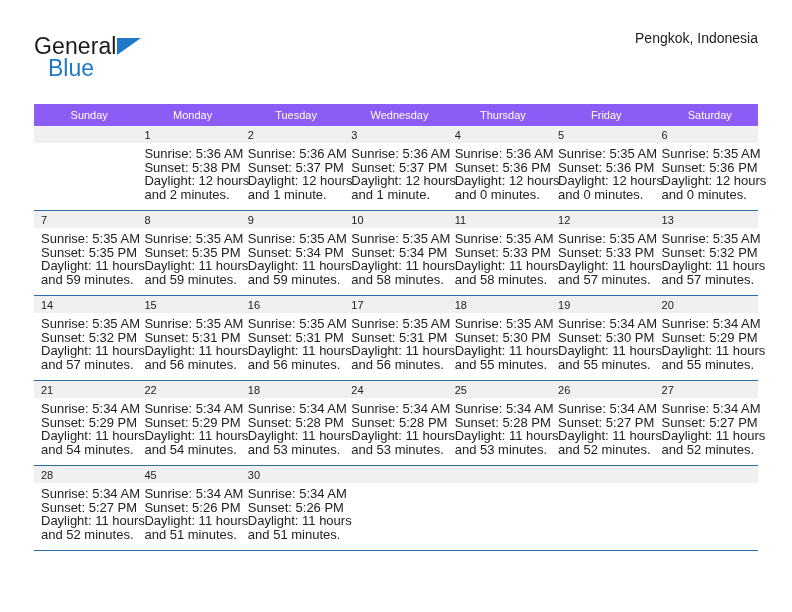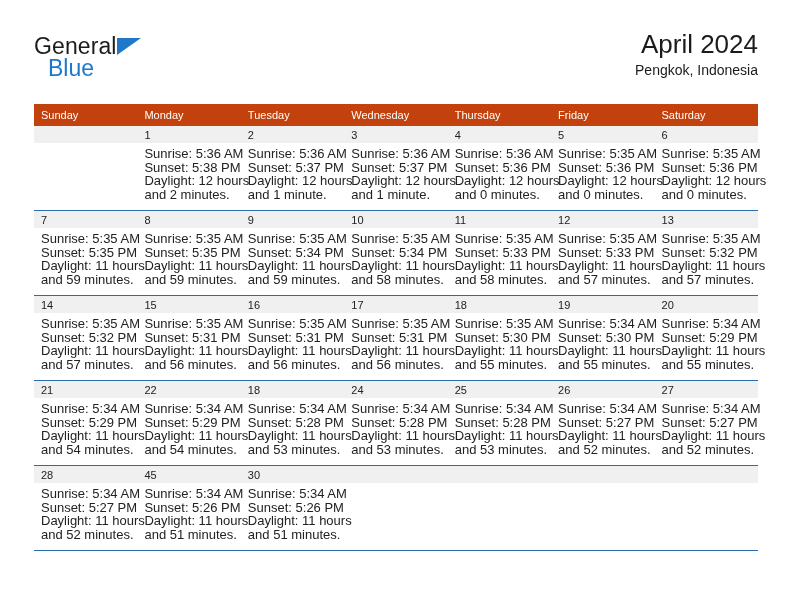--- a/index.html
+++ b/index.html
@@ -85,25 +85,25 @@
     left: 34px;
     top: 104px;
     width: 724px;
   }
   .cal-table {
     width: 724px;
     border-collapse: collapse;
     table-layout: fixed;
   }
   .cal-table th {
-    background: #c2410c;
+    background: #8b5cf6;
     color: #ffffff;
     font-size: 11px;
     font-weight: normal;
-    text-align: left;
+    text-align: center;
     padding: 5px 0 5px 7px;
     height: 12px;
     border: none;
   }
   .cal-table td {
     vertical-align: top;
     padding: 0;
     border: none;
     border-bottom: 1.5px solid #2d6cab;
     height: 84px;
@@ -140,21 +140,20 @@
 
   <div class="header">
     <div class="logo">
       <div>
         <span class="logo-general">General</span><span class="logo-tri"></span>
       </div>
       <span class="logo-blue">Blue</span>
     </div>
 
     <div class="title-block">
-      <div class="cal-title">April 2024</div>
       <div class="cal-subtitle">Pengkok, Indonesia</div>
     </div>
   </div>
 
   <div class="calendar">
     <table class="cal-table">
       <thead>
         <tr id="weekday-row">
             <th>Sunday</th>
             <th>Monday</th>

